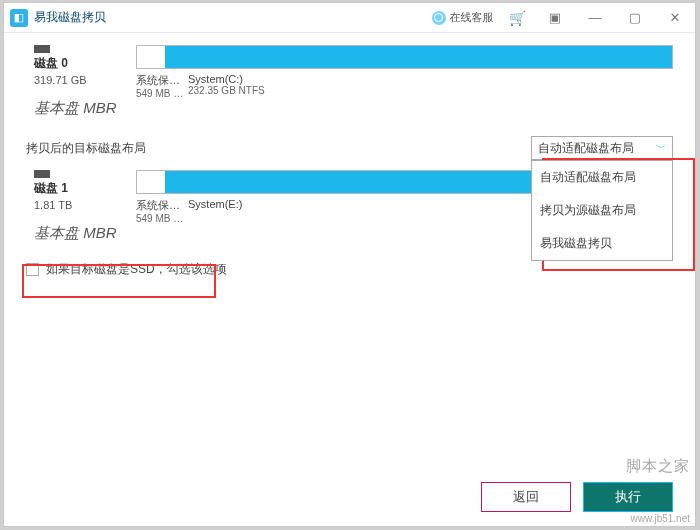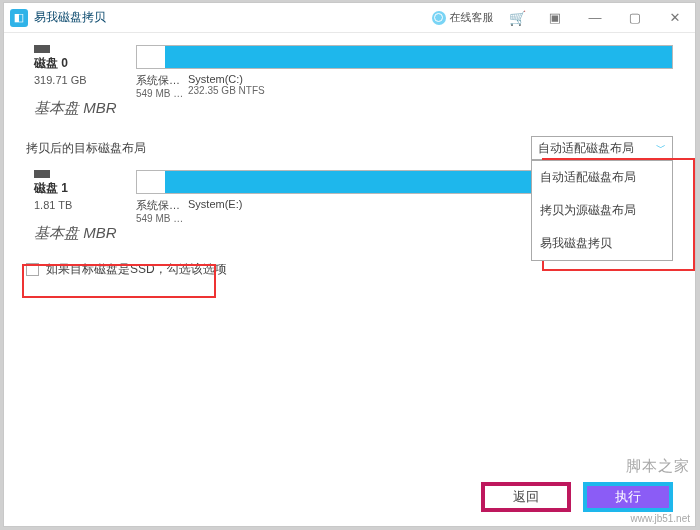--- a/index.html
+++ b/index.html
@@ -34,22 +34,22 @@
 .target-header { display: flex; align-items: center; justify-content: space-between; margin: 10px 0 10px; gap: 28px; }
 .dropdown { width: 142px; height: 24px; border: 1px solid #aaa; font-size: 12px; color: #444; display: flex; align-items: center; padding: 0 6px; justify-content: space-between; cursor: pointer; }
 .chev { color: #1eb7ec; font-size: 10px; }
 .dd-menu { position: absolute; right: 0; top: 24px; width: 142px; background: #fff; border: 1px solid #aaa; font-size: 12px; z-index: 10; }
 .dd-item { padding: 8px 8px; color: #444; cursor: pointer; }
 .hl1 { position: absolute; border: 2px solid #e33; left: 538px; top: 155px; width: 153px; height: 113px; pointer-events: none; }
 .hl2 { position: absolute; border: 2px solid #e33; left: 18px; top: 261px; width: 194px; height: 34px; pointer-events: none; }
 .ssd-row { display: flex; align-items: center; font-size: 12px; color: #444; margin-top: 8px; }
 .cb { width: 13px; height: 13px; border: 1px solid #aaa; margin-right: 7px; background: #fff; }
 .footer { position: absolute; bottom: 14px; right: 22px; display: flex; gap: 12px; }
-.btn { width: 90px; height: 30px; display: flex; align-items: center; justify-content: center; font-size: 13px; border: 4px solid #be185d; background: #fff; color: #444; cursor: pointer; }
-.btn.primary { background: #8b5cf6; border-color: #1eb7ec; color: #fff; }
+.btn { width: 90px; height: 30px; display: flex; align-items: center; justify-content: center; font-size: 13px; border: 1px solid #be185d; background: #fff; color: #444; cursor: pointer; }
+.btn.primary { background: #0f766e; border-color: #1eb7ec; color: #fff; }
 .watermark { position: absolute; right: 10px; bottom: 6px; font-size: 15px; color: #a8a8a8; font-family: SimSun, serif; letter-spacing: 1px; }
 .watermark .url { font-size: 10px; display: block; text-align: right; letter-spacing: 0; margin-top: 37px; }
 .dd-wrap { position: relative; }
 </style>
 </head>
 <body>
 
 <div class="window">
   <div class="titlebar">
     <div class="app-icon">◧</div>

